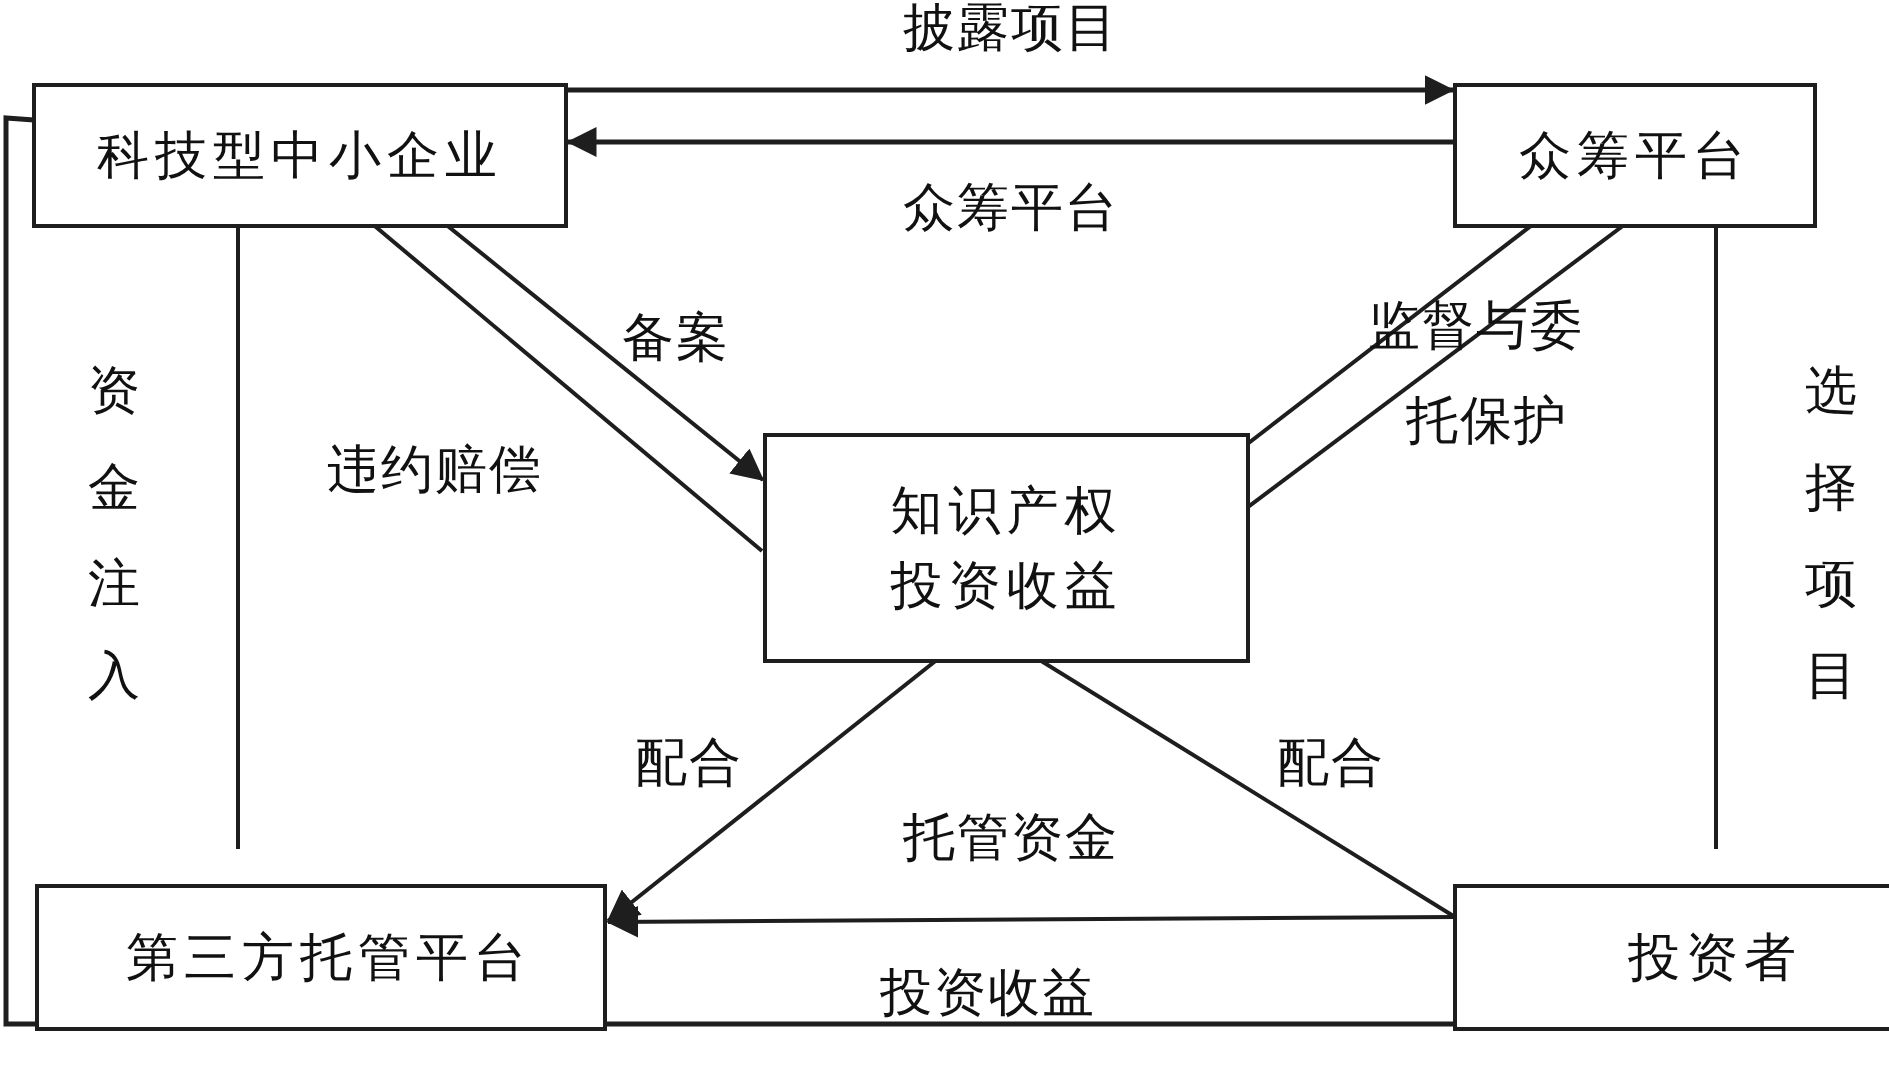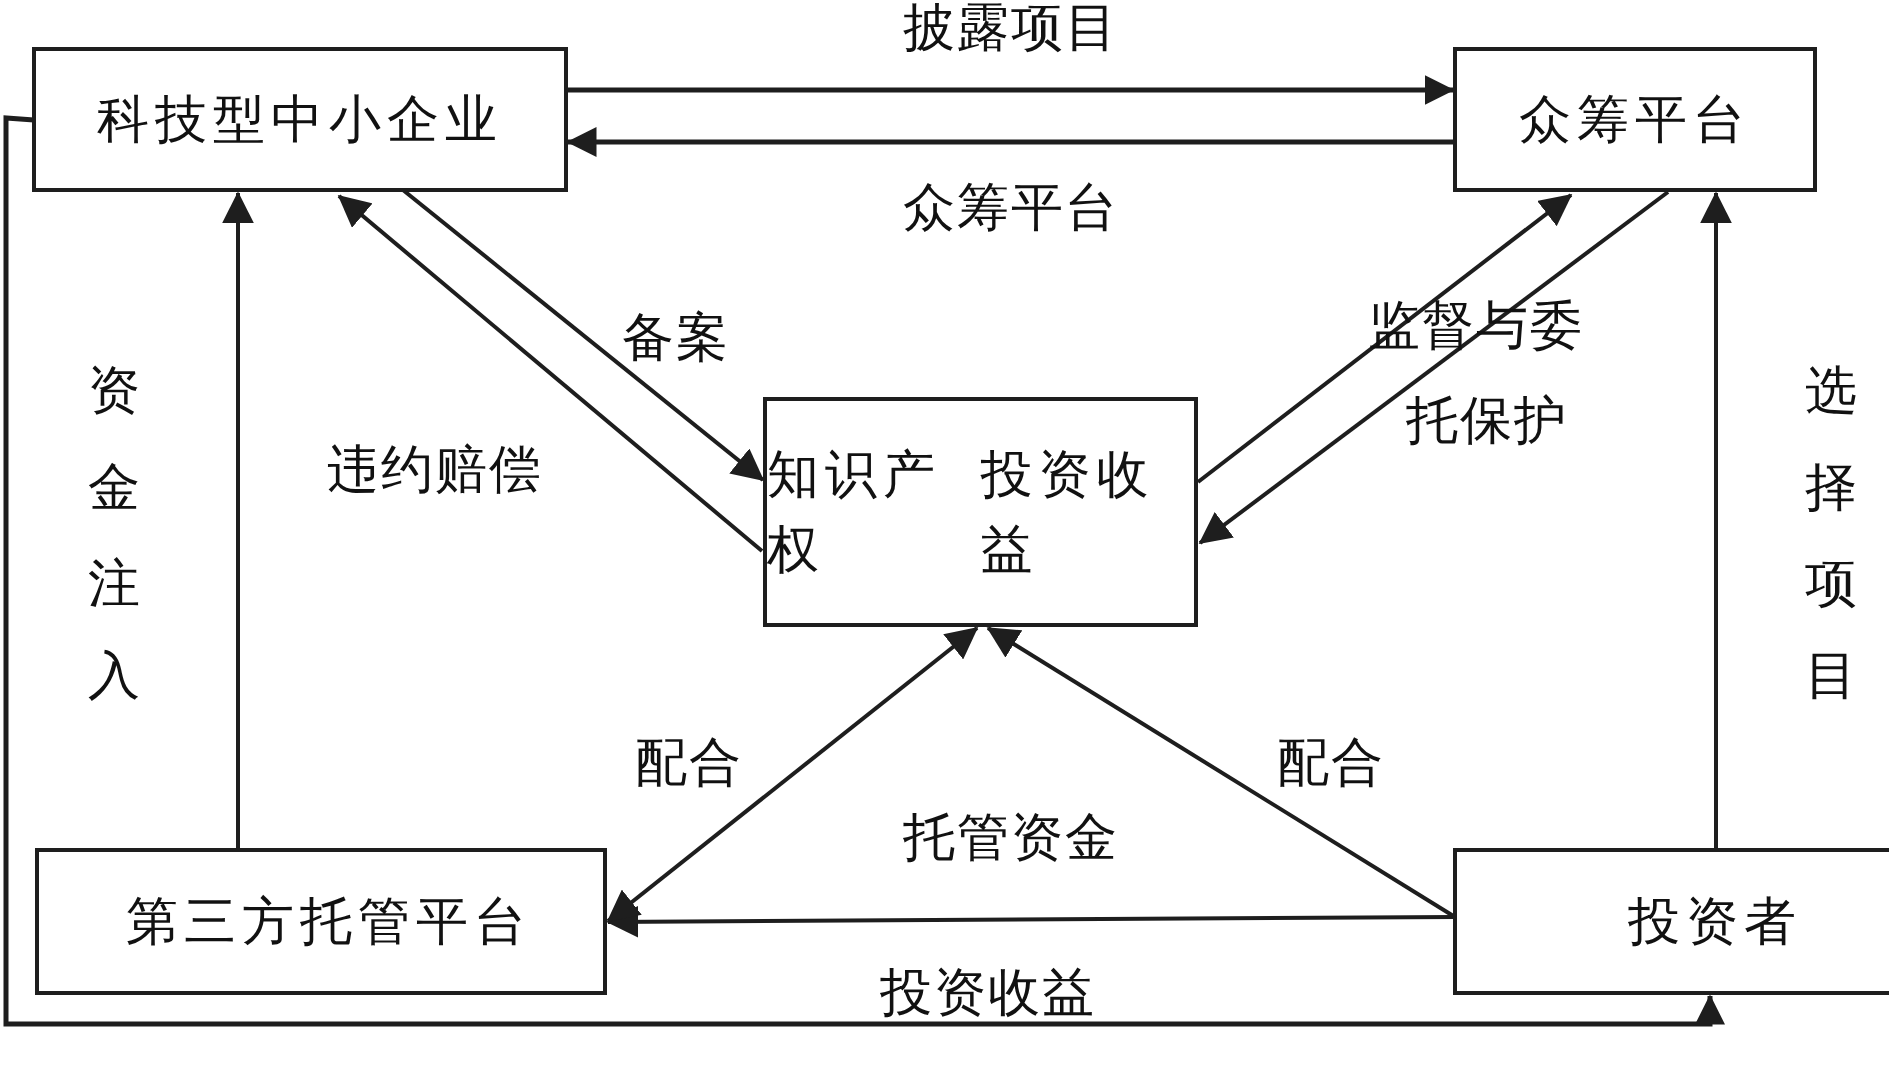--- a/index.html
+++ b/index.html
@@ -1,20 +1,20 @@
 <!DOCTYPE html>
 <html><head>
 <meta charset="utf-8">
 <style>
   html, body { margin:0; padding:0; background:#ffffff; }
   #canvas { position:relative; width:1889px; height:1069px; overflow:hidden; background:#fff; }
   svg { position:absolute; left:0; top:0; }
   .node { position:absolute; box-sizing:border-box; border:4px solid #1e1e1e; background:#fff;
-          display:flex; align-items:center; justify-content:center; text-align:left;
-          font-family:"DejaVu Serif","Liberation Serif",serif; color:#111; font-size:52px; letter-spacing:6px; line-height:1.45; }
+          display:flex; align-items:center; justify-content:center; text-align:center;
+          font-family:"DejaVu Serif","Liberation Serif",serif; color:#111; font-size:52px; letter-spacing:6px; line-height:1.45;margin-top:36px; }
   .lbl { position:absolute; font-family:"DejaVu Serif","Liberation Serif",serif; color:#111; font-size:52px;
          white-space:nowrap; transform:translate(-50%,-50%); letter-spacing:2px; }
   .vchar { position:absolute; font-family:"DejaVu Serif","Liberation Serif",serif; color:#111; font-size:52px; transform:translate(-50%,-50%); }
 </style>
 </head>
 <body>
 
 <div id="canvas">
   <svg width="1889" height="1069">
     <defs>
@@ -36,21 +36,21 @@
       <line x1="1716" y1="849" x2="1716" y2="193" stroke-width="4" marker-end="url(#ahs)"></line>
       <line x1="1455" y1="917" x2="608" y2="922" stroke-width="4" marker-end="url(#ahs)"></line>
       <line x1="1455" y1="917" x2="988" y2="628" stroke-width="4" marker-end="url(#ahs)"></line>
       <line x1="608" y1="921" x2="977" y2="628" stroke-width="4" marker-start="url(#ahs)" marker-end="url(#ahs)"></line>
       <polyline points="34,120 6,118 6,1024 1710,1024 1710,996" stroke-width="5" marker-end="url(#ah)"></polyline>
     </g>
   </svg>
 
   <div class="node" style="left:32px;top:47px;width:536px;height:145px;">科技型中小企业</div>
   <div class="node" style="left:1453px;top:47px;width:364px;height:145px;">众筹平台</div>
-  <div class="node" style="left:763px;top:397px;width:435px;height:230px;flex-direction:row;">
+  <div class="node" style="left:763px;top:397px;width:487px;height:230px;flex-direction:column;">
     <span>知识产权</span>
     <span>投资收益</span>
   </div>
   <div class="node" style="left:35px;top:848px;width:572px;height:147px;padding-left:16px;">第三方托管平台</div>
   <div class="node" style="left:1453px;top:848px;width:524px;height:147px;">投资者</div>
 
   <div class="lbl" style="left:1011px;top:28px;">披露项目</div>
   <div class="lbl" style="left:1011px;top:208px;">众筹平台</div>
   <div class="lbl" style="left:676px;top:338px;">备案</div>
   <div class="lbl" style="left:435px;top:470px;font-family:Liberation Serif, serif;">违约赔偿</div>

